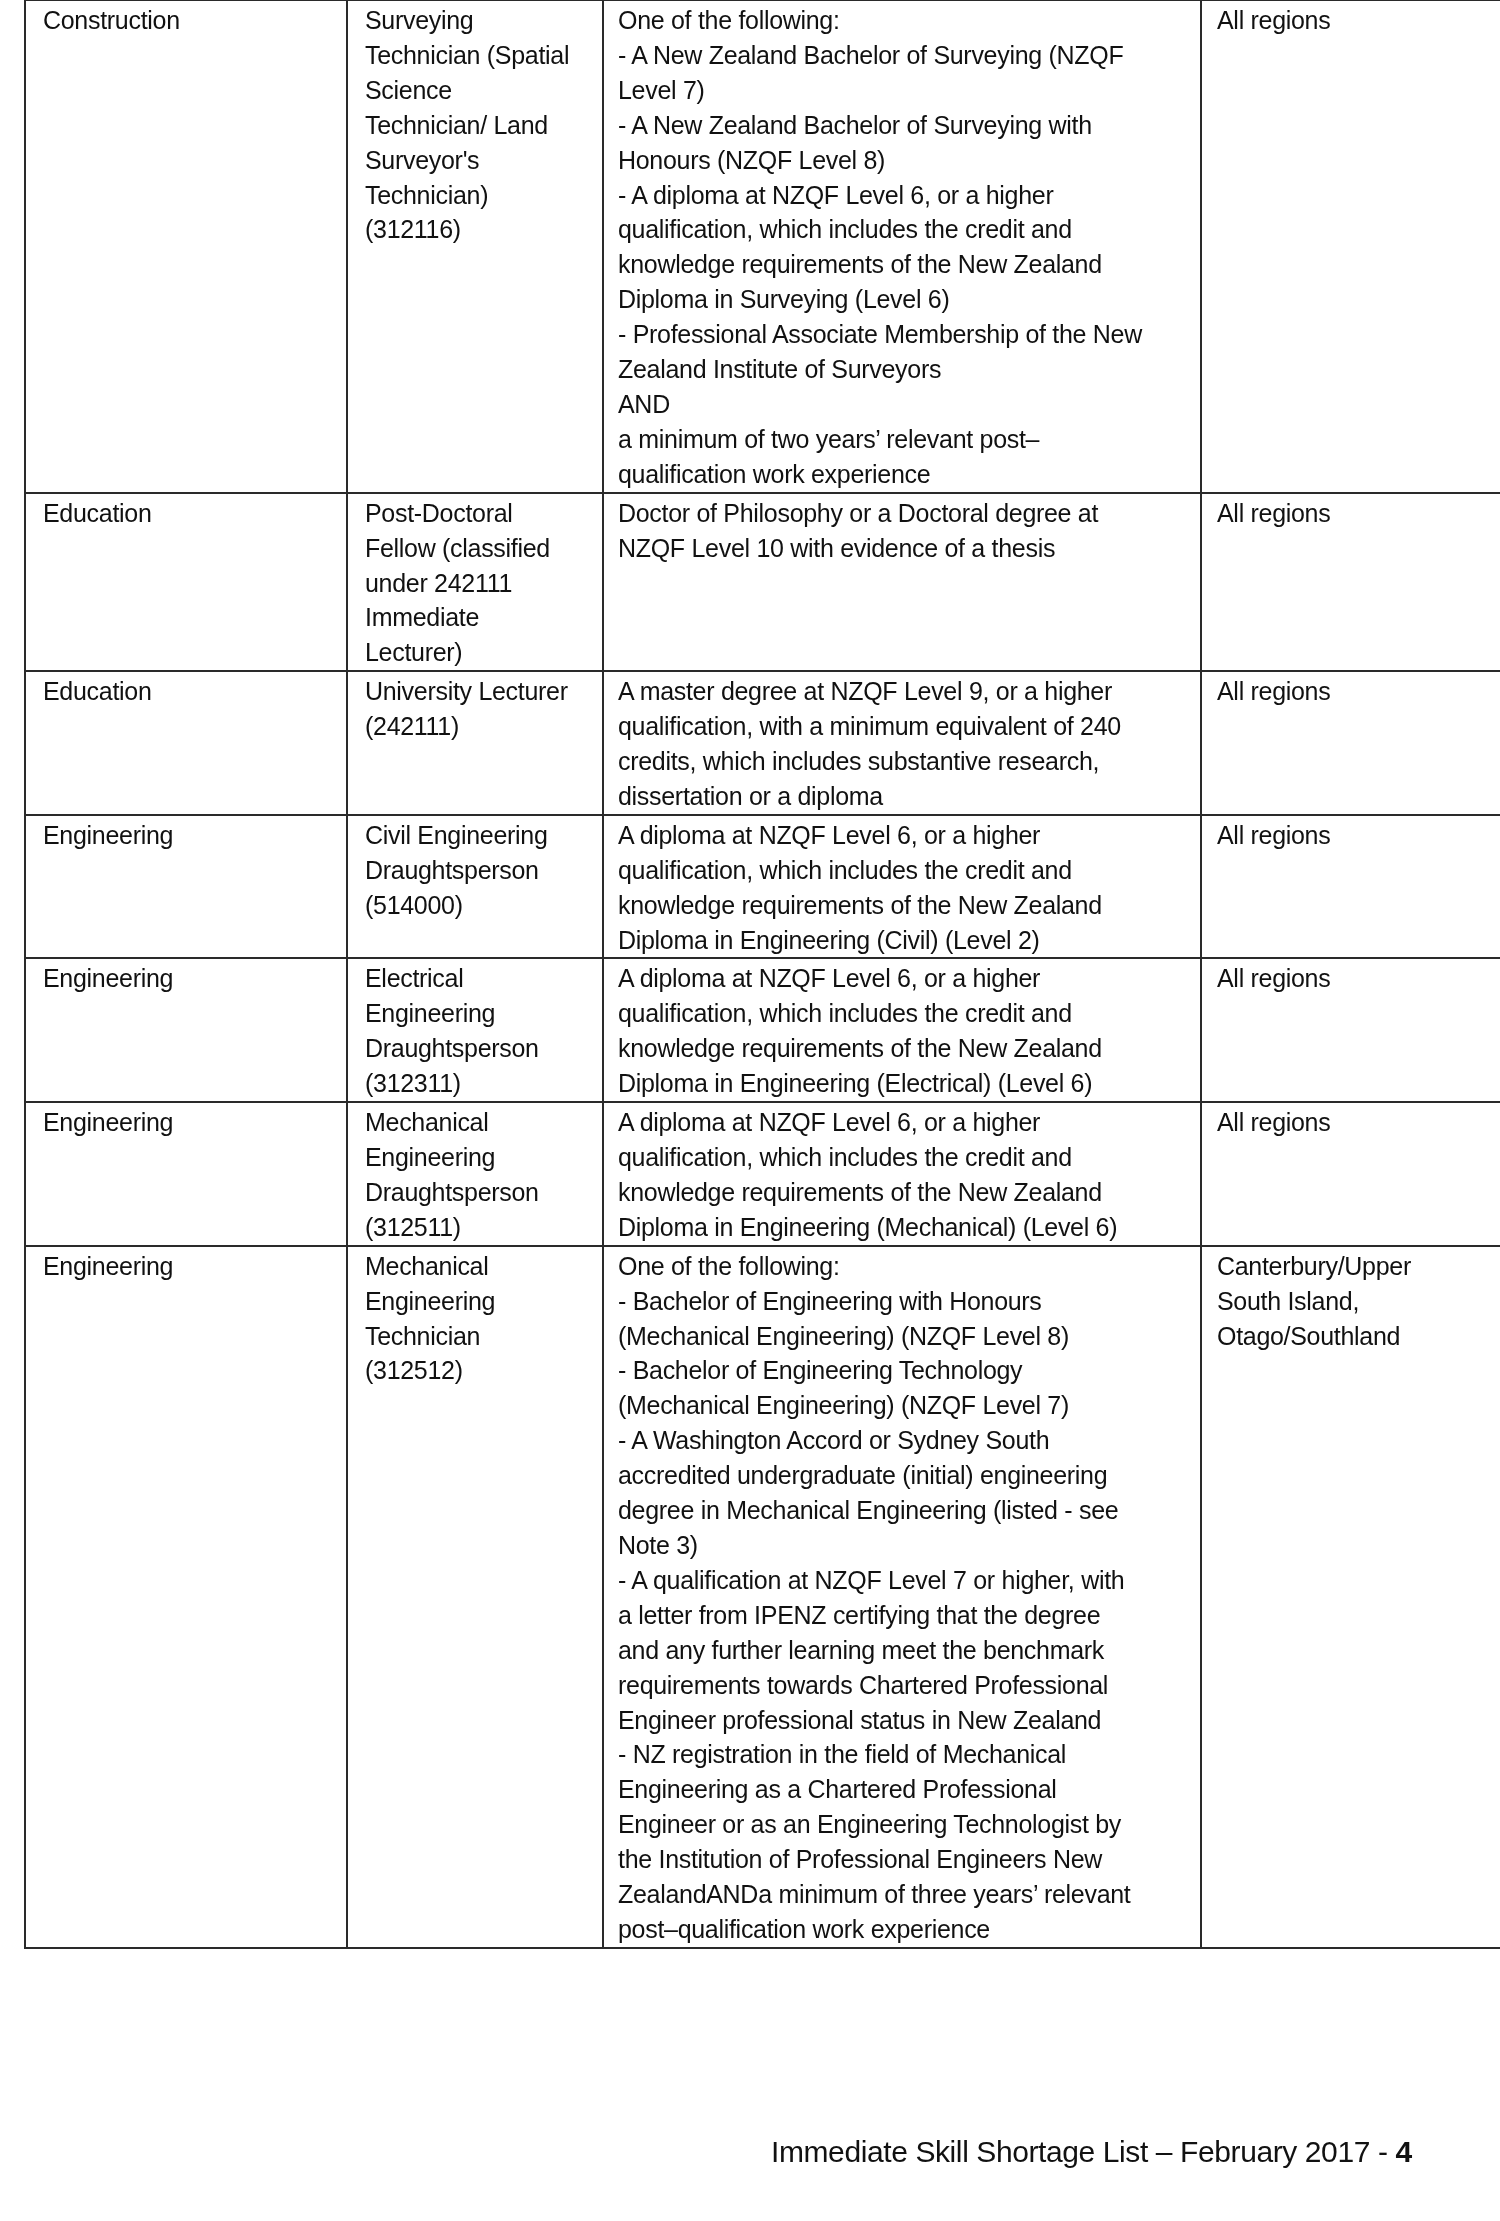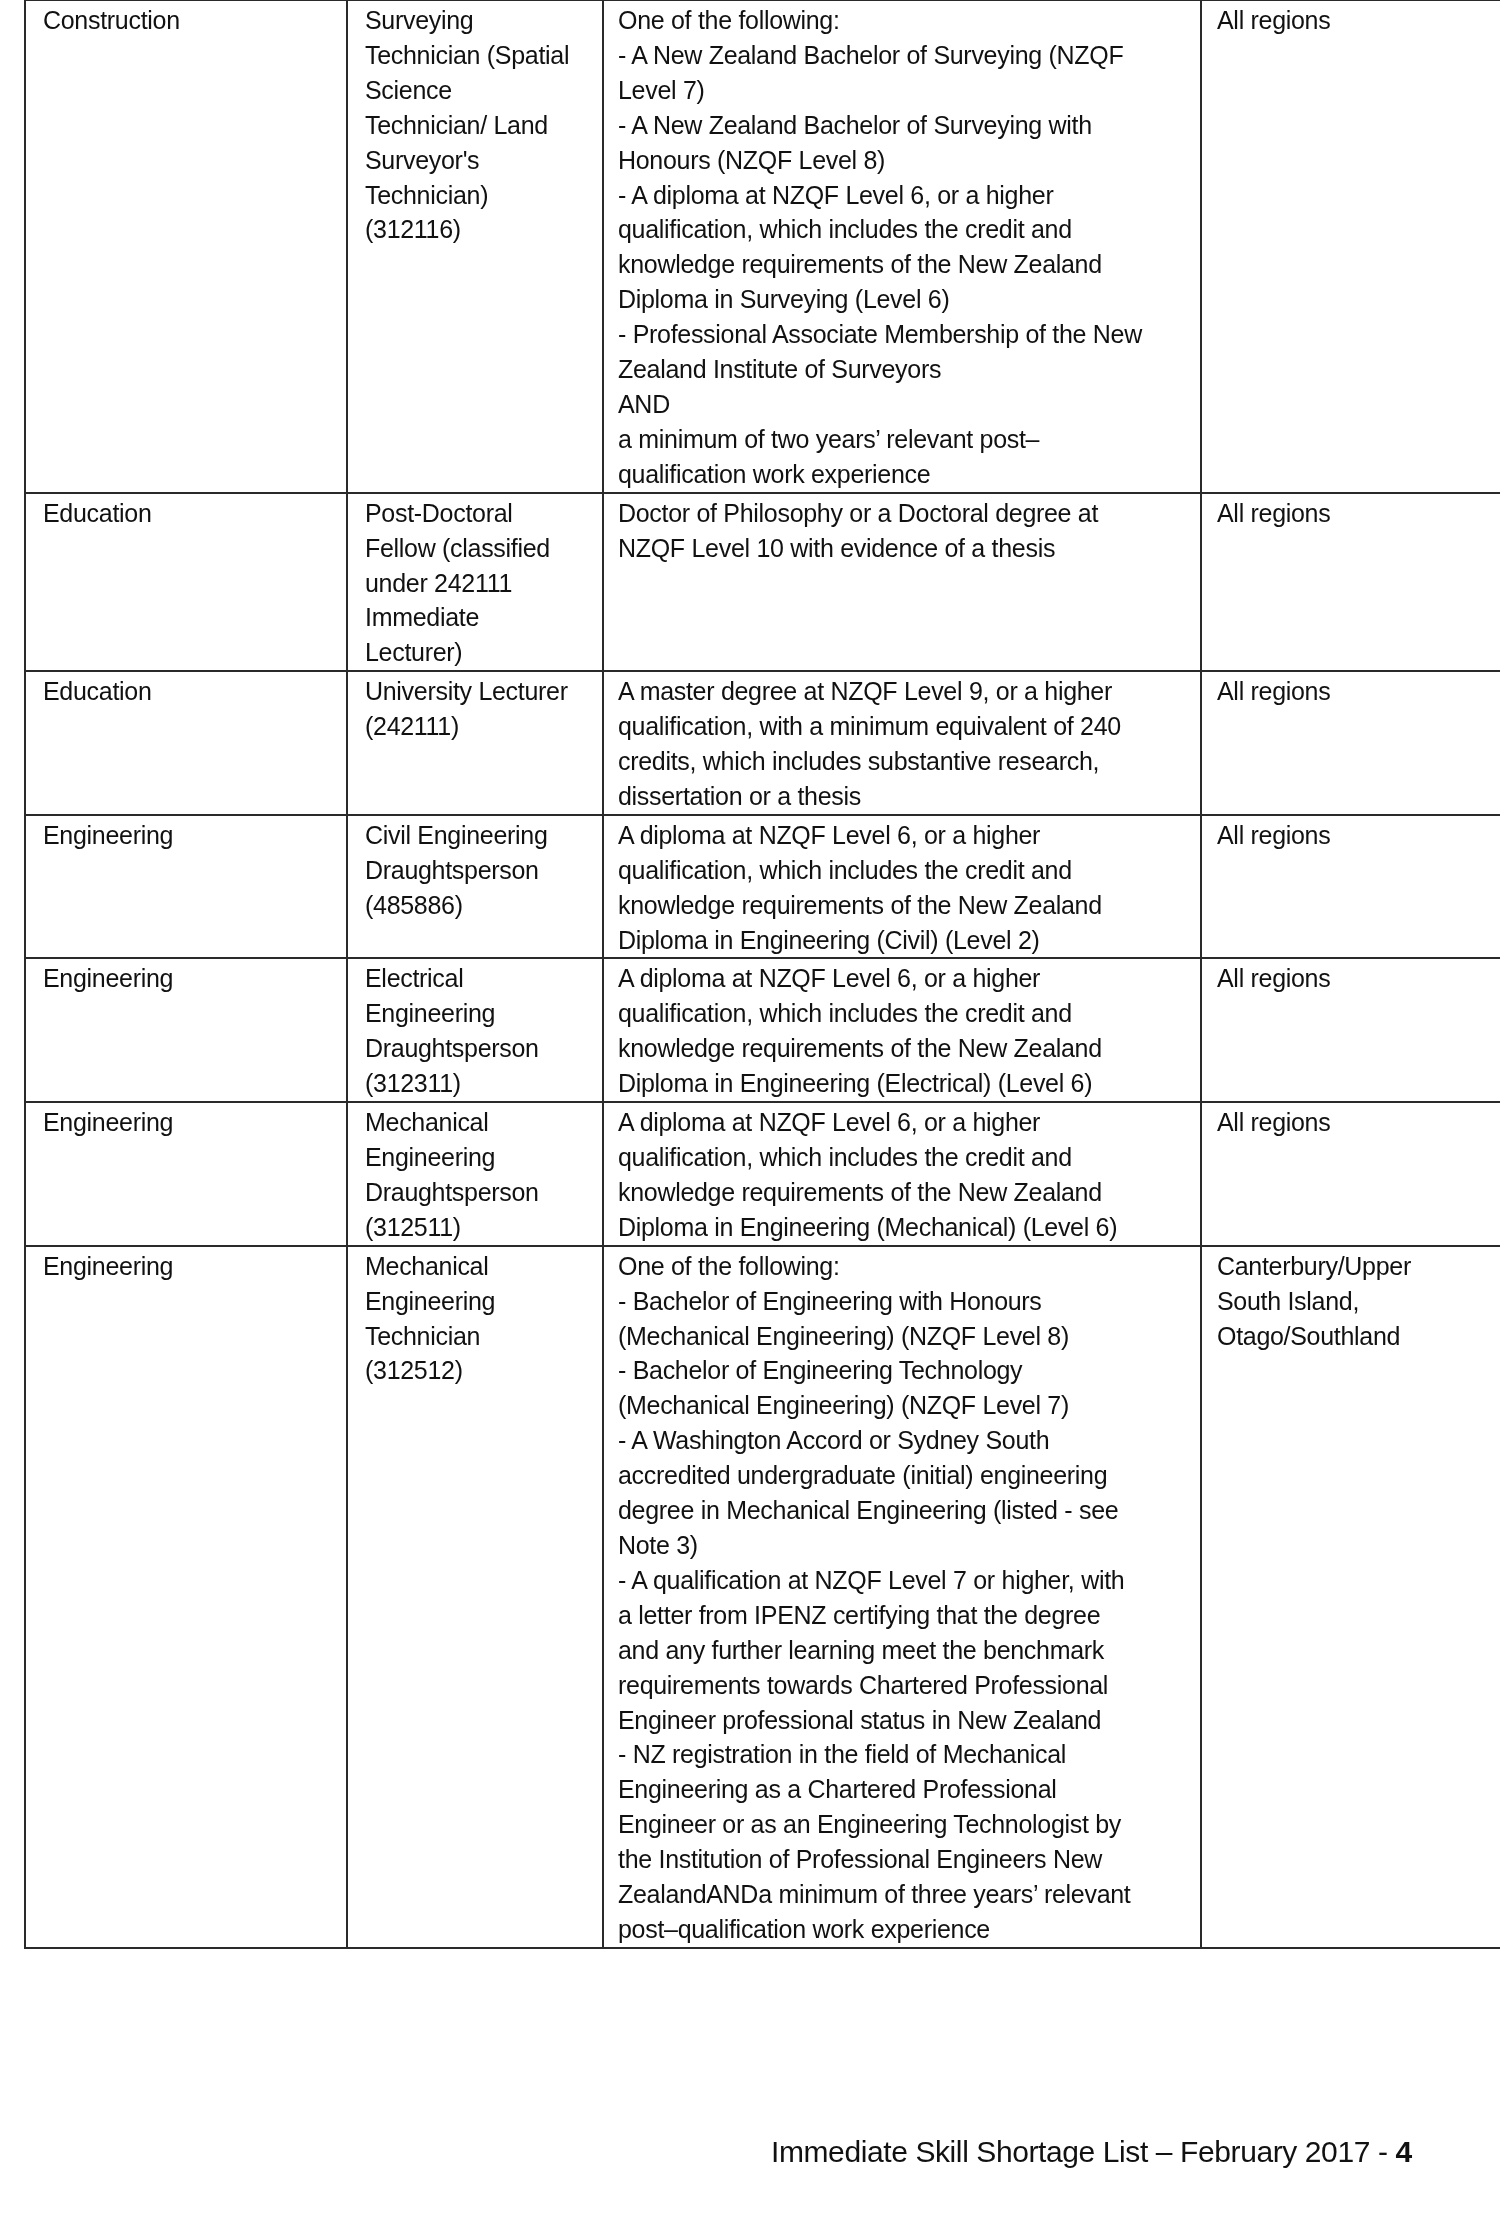--- a/index.html
+++ b/index.html
@@ -133,34 +133,34 @@
             <span class="line">Education</span>
           </td>
           <td class="c2">
             <span class="line">University Lecturer</span>
             <span class="line">(242111)</span>
           </td>
           <td class="c3">
             <span class="line">A master degree at NZQF Level 9, or a higher</span>
             <span class="line">qualification, with a minimum equivalent of 240</span>
             <span class="line">credits, which includes substantive research,</span>
-            <span class="line">dissertation or a thesis</span>
+            <span class="line">dissertation or a diploma</span>
           </td>
           <td class="c4">
             <span class="line">All regions</span>
           </td>
         </tr>
         <tr style="height: 141px;">
           <td class="c1">
             <span class="line">Engineering</span>
           </td>
           <td class="c2">
             <span class="line">Civil Engineering</span>
             <span class="line">Draughtsperson</span>
-            <span class="line">(485886)</span>
+            <span class="line">(514000)</span>
           </td>
           <td class="c3">
             <span class="line">A diploma at NZQF Level 6, or a higher</span>
             <span class="line">qualification, which includes the credit and</span>
             <span class="line">knowledge requirements of the New Zealand</span>
             <span class="line">Diploma in Engineering (Civil) (Level 2)</span>
           </td>
           <td class="c4">
             <span class="line">All regions</span>
           </td>

